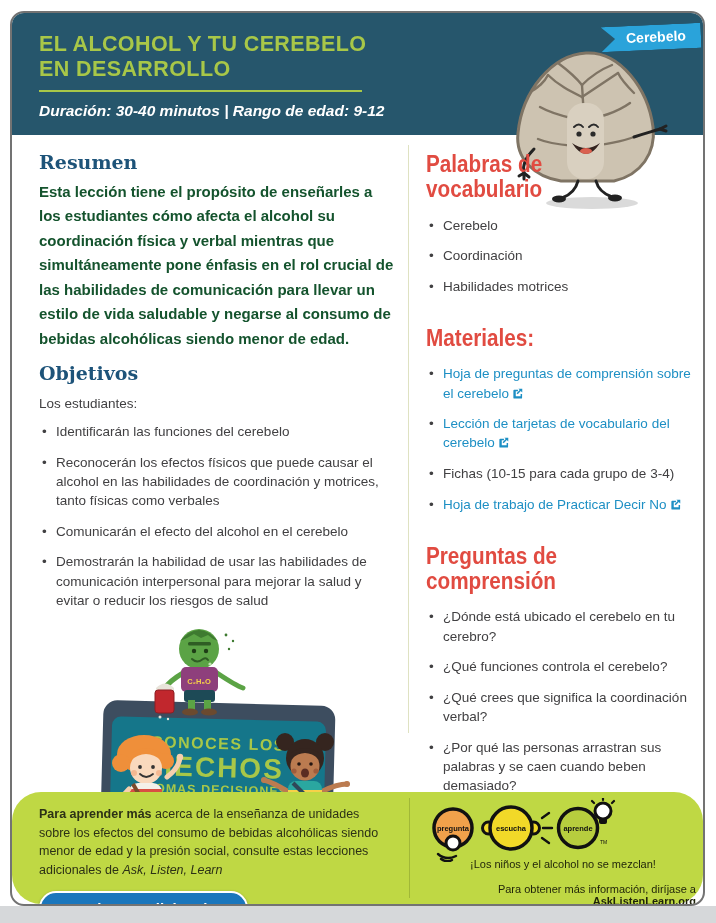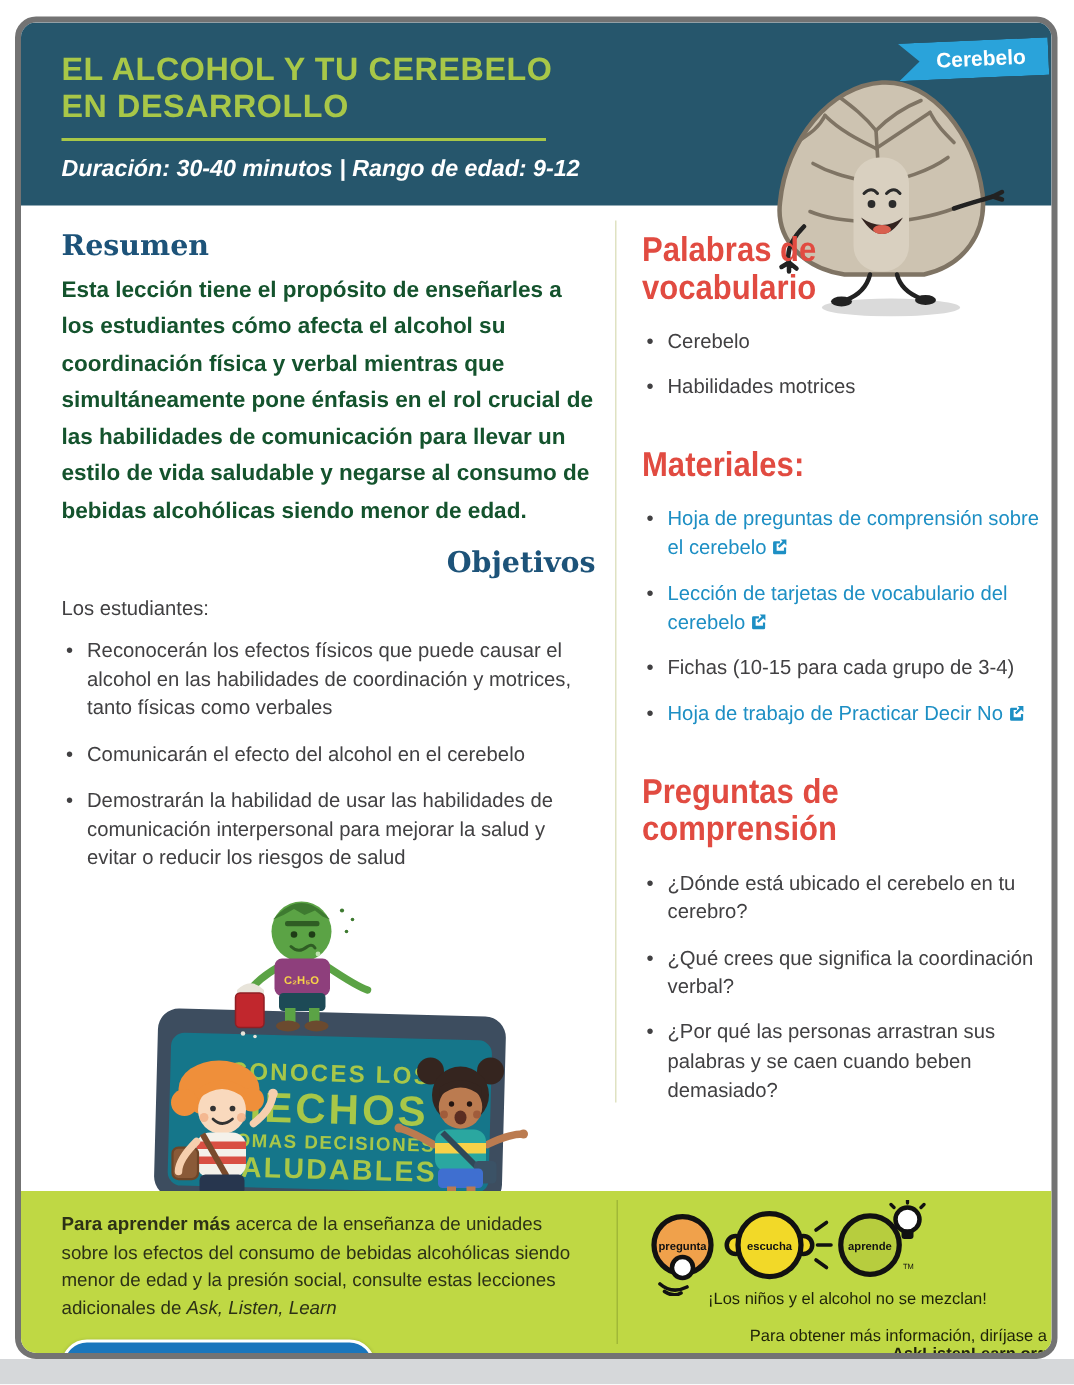--- a/index.html
+++ b/index.html
@@ -2,21 +2,21 @@
 <html><head>
 <meta charset="utf-8">
 <style>
   * { margin:0; padding:0; box-sizing:border-box; }
   html,body { background:#ffffff; }
   body { font-family:"Liberation Sans", sans-serif; }
   .page { position:relative; width:716px; height:923px; background:#fff; overflow:hidden; }
   .bottom-strip { position:absolute; left:0; bottom:0; width:716px; height:17px; background:#d6d8da; }
 
   .card { position:absolute; left:10px; top:11px; width:695px; height:895px;
-          border:4px solid #737373; border-radius:14px; background:#fff; overflow:hidden; }
+          border:2px solid #737373; border-radius:14px; background:#fff; overflow:hidden; }
 
   
   .header { position:absolute; left:0; top:0; right:0; height:122px; background:#26566c; }
   .title { position:absolute; left:27px; top:19px; color:#a8c748; font-weight:bold;
            font-size:21.5px; line-height:1.18; letter-spacing:0.4px; }
   .rule  { position:absolute; left:27px; top:77px; width:323px; height:2px; background:#a8c748; }
   .meta  { position:absolute; left:27px; top:89px; color:#ffffff; font-weight:bold; font-size:15.5px;font-style:italic; }
 
   .ribbon { position:absolute; top:12px; right:2px; width:100px; height:25px; background:#2aa3da;
             clip-path:polygon(0 0,100% 0,100% 100%,0 100%,14% 50%);
@@ -26,38 +26,38 @@
   .cerebellum-wrap { position:absolute; left:492px; top:34px; width:172px; height:162px; }
 
   
   .divider-v { position:absolute; left:396px; top:132px; width:1px; height:588px; background:#dfe2c2; }
 
   .col-left  { position:absolute; left:27px;  top:127px; width:356px; }
   .col-right { position:absolute; left:414px; top:139px; width:265px; }
 
   h2.slab { font-family:"DejaVu Serif", serif; font-weight:bold; color:#1d5379; font-size:19px;margin-top:11px; }
   .summary-body { margin-top:7px; color:#14532d; font-weight:bold; font-size:15px; line-height:1.63; }
-  .objetivos-h { margin-top:21px;text-align:right; }
+  .objetivos-h { margin-top:21px; }
   .intro { margin-top:12px; color:#414042; font-size:13.5px; }
 
   ul.bullets { list-style:none; margin-top:11px; color:#414042; font-size:13.5px; line-height:1.42; }
   ul.bullets li { position:relative; padding-left:17px; margin-bottom:11.5px; }
   ul.bullets li::before { content:"•"; position:absolute; left:3px; top:0; }
   .link { color:#1d8fc4; }
   svg.ext { width:11px; height:11px; vertical-align:-1px; margin-left:3px; }
 
   h2.red { color:#e14b41; font-weight:bold; font-size:23px; line-height:1.1;
            transform:scaleX(0.9); transform-origin:left top; margin-bottom:13px; }
   .vocab-h { max-width:160px; }
   .sect-gap { margin-top:30px; }
 
   .kids-illustration { margin:4px 0 0 8px; }
 
   
-  .footer { position:absolute; left:0; right:0; top:779px; bottom:0; background:#bfd844; }
+  .footer { position:absolute; left:0; right:0; top:779px; bottom:0; background:#bfd844;border-radius:29px; }
   .footer-div { position:absolute; left:397px; top:6px; bottom:6px; width:1px; background:rgba(82,100,20,0.28); }
   .footer-left { position:absolute; left:27px; top:13px; width:352px; }
   .footer-left p { font-size:12.5px; line-height:1.48; color:#2c3116; }
   .btn { display:inline-block; margin-top:12px; background:#1a76bc; color:#fff; font-weight:bold;
          font-size:15px; padding:7px 22px 8px; border:2px solid #ffffff; border-radius:17px;
          box-shadow:0 1px 3px rgba(0,0,0,0.3); cursor:pointer; }
   .footer-right { position:absolute; left:398px; top:0; right:0; bottom:0; }
   .logo { position:absolute; left:16px; top:6px; }
   .tagline { position:absolute; left:60px; top:66px; font-size:11px; color:#1e2209; }
   .info { position:absolute; left:14px; top:91px; width:272px; font-size:11px; color:#1e2209; text-align:right; }
@@ -121,20 +121,21 @@
 
     <div class="divider-v"></div>
 
     <div class="col-left">
       <h2 class="slab">Resumen</h2>
       <p class="summary-body">Esta lección tiene el propósito de enseñarles a los estudiantes cómo afecta el alcohol su coordinación física y verbal mientras que simultáneamente pone énfasis en el rol crucial de las habilidades de comunicación para llevar un estilo de vida saludable y negarse al consumo de bebidas alcohólicas siendo menor de edad.</p>
 
       <h2 class="slab objetivos-h">Objetivos</h2>
       <p class="intro">Los estudiantes:</p>
       <ul class="bullets">
+          <li><span>Identificarán las funciones del cerebelo</span></li>
           <li><span>Reconocerán los efectos físicos que puede causar el alcohol en las habilidades de coordinación y motrices, tanto físicas como verbales</span></li>
           <li><span>Comunicarán el efecto del alcohol en el cerebelo</span></li>
           <li><span>Demostrarán la habilidad de usar las habilidades de comunicación interpersonal para mejorar la salud y evitar o reducir los riesgos de salud</span></li>
         </ul>
 
       
       <svg class="kids-illustration" width="350" height="232" viewBox="0 0 350 232">
 
         <g transform="rotate(1.5 171 140)">
           <rect x="95" y="198" width="18" height="12" rx="3" fill="#3d4d5f"></rect>
@@ -230,20 +231,21 @@
           <ellipse cx="251" cy="215" rx="7.5" ry="3.6" fill="#d84f8c"></ellipse>
           <ellipse cx="266" cy="215" rx="7.5" ry="3.6" fill="#d84f8c"></ellipse>
         </g>
       </svg>
     </div>
 
     <div class="col-right">
       <h2 class="red vocab-h">Palabras de vocabulario</h2>
       <ul class="bullets">
           <li><span>Cerebelo</span></li>
+          <li><span>Coordinación</span></li>
           <li><span>Habilidades motrices</span></li>
         </ul>
 
       <h2 class="red sect-gap">Materiales:</h2>
       <ul class="bullets">
           <li><span class="link">Hoja de preguntas de comprensión sobre el cerebelo<svg class="ext" viewBox="0 0 12 12">
                 <path d="M2.5 2h4v1.6H4.1v5.3h5.3V6.5H11v4a1 1 0 0 1-1 1H2.5a1 1 0 0 1-1-1V3a1 1 0 0 1 1-1z" fill="currentColor"></path>
                 <path d="M7 0.8h4.2V5L9.6 3.4 6.2 6.8 5 5.6 8.4 2.2 7 0.8z" fill="currentColor"></path>
               </svg></span></li>
           <li><span class="link">Lección de tarjetas de vocabulario del cerebelo<svg class="ext" viewBox="0 0 12 12">
@@ -253,20 +255,21 @@
           <li><span>Fichas (10-15 para cada grupo de 3-4)</span></li>
           <li><span class="link">Hoja de trabajo de Practicar Decir No<svg class="ext" viewBox="0 0 12 12">
                 <path d="M2.5 2h4v1.6H4.1v5.3h5.3V6.5H11v4a1 1 0 0 1-1 1H2.5a1 1 0 0 1-1-1V3a1 1 0 0 1 1-1z" fill="currentColor"></path>
                 <path d="M7 0.8h4.2V5L9.6 3.4 6.2 6.8 5 5.6 8.4 2.2 7 0.8z" fill="currentColor"></path>
               </svg></span></li>
         </ul>
 
       <h2 class="red sect-gap">Preguntas de comprensión</h2>
       <ul class="bullets">
           <li><span>¿Dónde está ubicado el cerebelo en tu cerebro?</span></li>
+          <li><span>¿Qué funciones controla el cerebelo?</span></li>
           <li><span>¿Qué crees que significa la coordinación verbal?</span></li>
           <li><span>¿Por qué las personas arrastran sus palabras y se caen cuando beben demasiado?</span></li>
         </ul>
     </div>
 
     <div class="footer">
       <div class="footer-div"></div>
 
       <div class="footer-left">
         <p><b>Para aprender más</b><span> acerca de la enseñanza de unidades sobre los efectos del consumo de bebidas alcohólicas siendo menor de edad y la presión social, consulte estas lecciones adicionales de </span><i>Ask, Listen, Learn</i></p>

